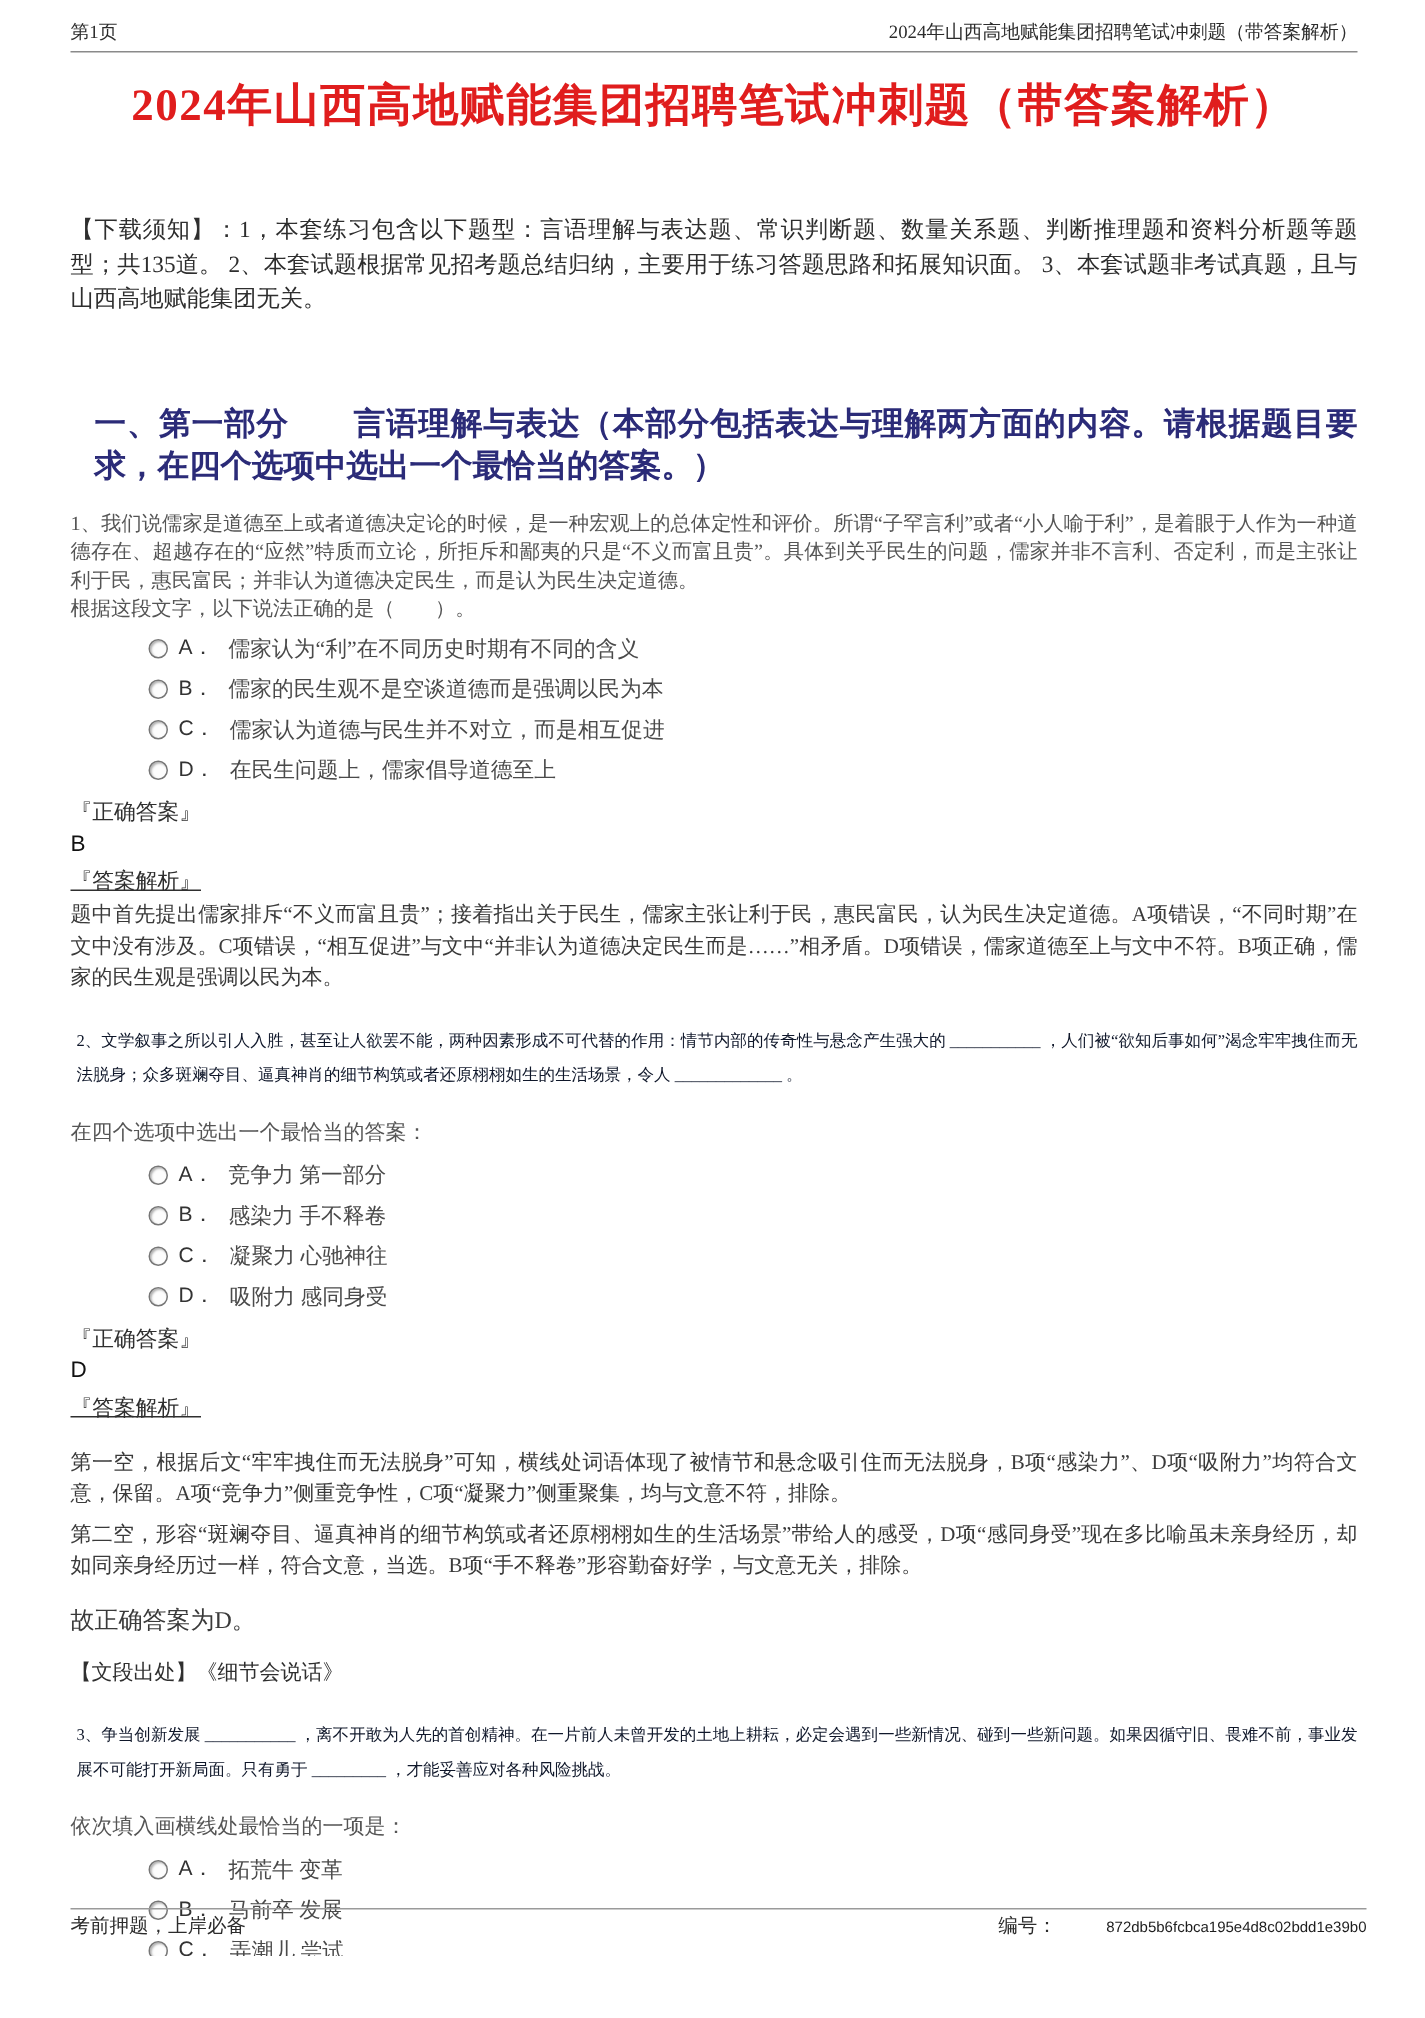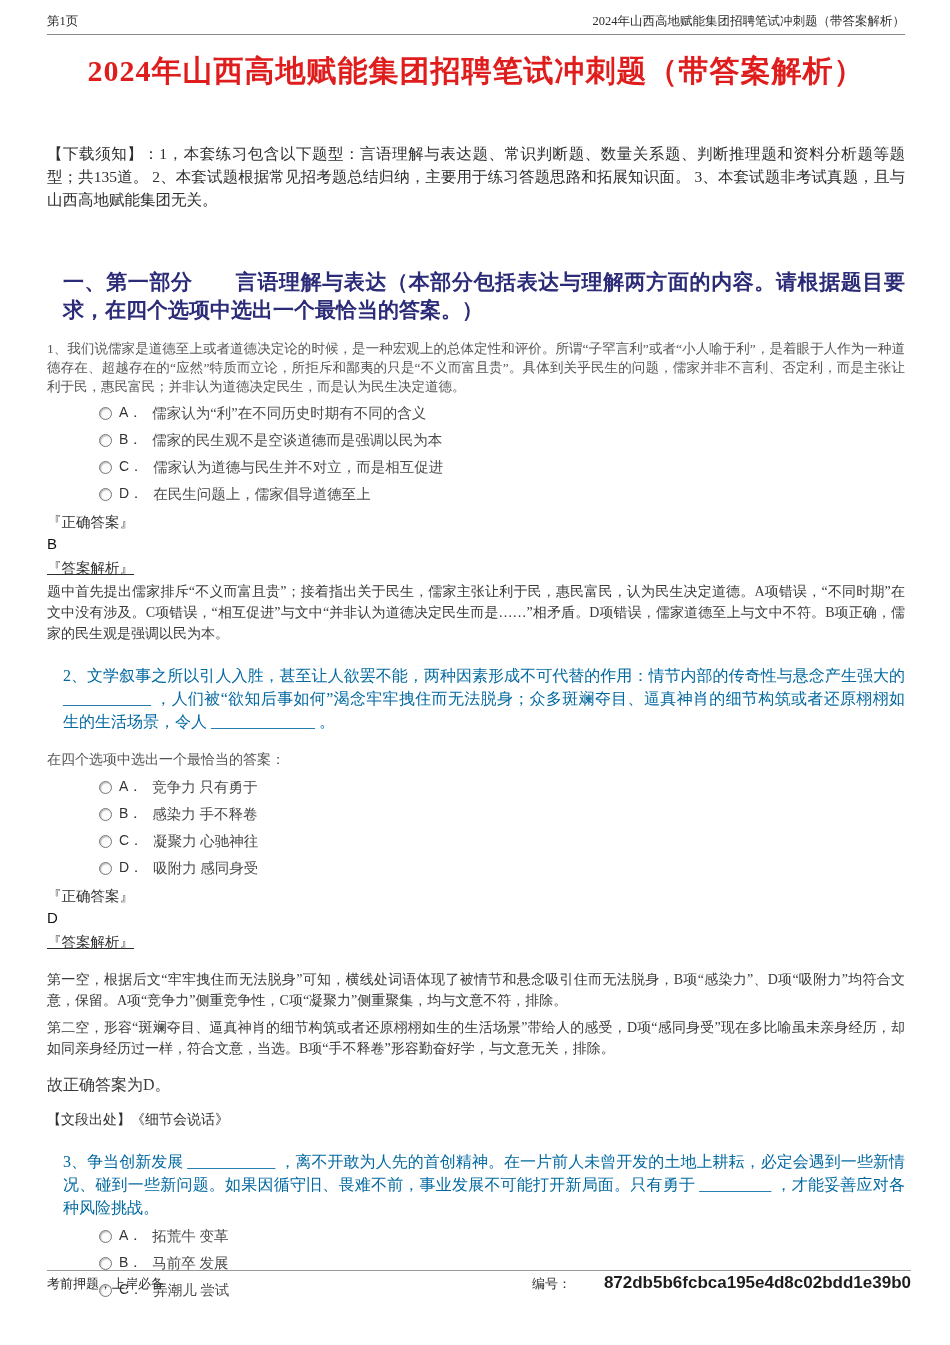--- a/index.html
+++ b/index.html
@@ -46,23 +46,23 @@
     color:#2b2b78;
     text-align:justify;
   }
   .stem{
     margin:15px 0 0 0;
     font-size:13.5px;line-height:19px;
     color:#555555;
     text-align:justify;
   }
   .stem2{
-    margin:20px 0 0 16px;
-    font-size:16px;line-height:23px;
-    color:#0369a1;
+    margin:20px 0 0 4px;
+    font-size:11px;line-height:23px;
+    color:#0f172a;
     text-align:justify;
   }
   .prompt{margin:0;font-size:13.5px;line-height:19px;color:#555555;}
   .prompt2{margin:17px 0 0 0;font-size:14px;line-height:20px;color:#555555;}
   .options{margin-top:9px;padding-left:52px;}
   .opt{
     display:flex;align-items:center;
     height:16px;margin-bottom:11px;
     cursor:default;
   }
@@ -105,21 +105,21 @@
     position:absolute;
     left:47px;right:39px;bottom:11px;
     border-top:1px solid #9a9a9a;
     padding-top:2px;
     display:flex;justify-content:space-between;align-items:flex-end;
     font-size:13px;color:#2c2c2c;
   }
   .serial-wrap{display:flex;align-items:baseline;gap:31px;}
   .serial-code{
     font-family:"Liberation Sans","DejaVu Sans",sans-serif;
-    font-size:17px;font-weight:bold;color:#1d1d1d;
+    font-size:10px;font-weight:normal;color:#1d1d1d;
     margin-left:2px;
   }
 </style>
 </head>
 <body>
 
 <div class="page">
 
   <div class="hdr">
     <span>第1页</span>
@@ -127,20 +127,21 @@
   </div>
 
   <h1 class="doc-title">2024年山西高地赋能集团招聘笔试冲刺题（带答案解析）</h1>
 
   <p class="notice">【下载须知】：1，本套练习包含以下题型：言语理解与表达题、常识判断题、数量关系题、判断推理题和资料分析题等题型；共135道。 2、本套试题根据常见招考题总结归纳，主要用于练习答题思路和拓展知识面。 3、本套试题非考试真题，且与山西高地赋能集团无关。</p>
 
   <h2 class="section-h">一、第一部分　　言语理解与表达（本部分包括表达与理解两方面的内容。请根据题目要求，在四个选项中选出一个最恰当的答案。）</h2>
 
   <div>
     <p class="stem">1、我们说儒家是道德至上或者道德决定论的时候，是一种宏观上的总体定性和评价。所谓“子罕言利”或者“小人喻于利”，是着眼于人作为一种道德存在、超越存在的“应然”特质而立论，所拒斥和鄙夷的只是“不义而富且贵”。具体到关乎民生的问题，儒家并非不言利、否定利，而是主张让利于民，惠民富民；并非认为道德决定民生，而是认为民生决定道德。</p>
+    <p class="prompt">根据这段文字，以下说法正确的是（　　）。</p>
     <div class="options">
       <div class="opt">
         <span class="radio"></span>
         <span class="opt-letter">A．</span>
         <span class="opt-text">儒家认为“利”在不同历史时期有不同的含义</span>
       </div>
       <div class="opt">
         <span class="radio"></span>
         <span class="opt-letter">B．</span>
         <span class="opt-text">儒家的民生观不是空谈道德而是强调以民为本</span>
@@ -162,21 +163,21 @@
     <p class="analysis">题中首先提出儒家排斥“不义而富且贵”；接着指出关于民生，儒家主张让利于民，惠民富民，认为民生决定道德。A项错误，“不同时期”在文中没有涉及。C项错误，“相互促进”与文中“并非认为道德决定民生而是……”相矛盾。D项错误，儒家道德至上与文中不符。B项正确，儒家的民生观是强调以民为本。</p>
   </div>
 
   <div>
     <p class="stem2">2、文学叙事之所以引人入胜，甚至让人欲罢不能，两种因素形成不可代替的作用：情节内部的传奇性与悬念产生强大的 ___________ ，人们被“欲知后事如何”渴念牢牢拽住而无法脱身；众多斑斓夺目、逼真神肖的细节构筑或者还原栩栩如生的生活场景，令人 _____________ 。</p>
     <p class="prompt2">在四个选项中选出一个最恰当的答案：</p>
     <div class="options">
       <div class="opt">
         <span class="radio"></span>
         <span class="opt-letter">A．</span>
-        <span class="opt-text">竞争力 只有勇于</span>
+        <span class="opt-text">竞争力 第一部分</span>
       </div>
       <div class="opt">
         <span class="radio"></span>
         <span class="opt-letter">B．</span>
         <span class="opt-text">感染力 手不释卷</span>
       </div>
       <div class="opt">
         <span class="radio"></span>
         <span class="opt-letter">C．</span>
         <span class="opt-text">凝聚力 心驰神往</span>
@@ -191,20 +192,21 @@
     <p class="ans-value">D</p>
     <p class="ans-label second">『答案解析』</p>
     <p class="analysis gap">第一空，根据后文“牢牢拽住而无法脱身”可知，横线处词语体现了被情节和悬念吸引住而无法脱身，B项“感染力”、D项“吸附力”均符合文意，保留。A项“竞争力”侧重竞争性，C项“凝聚力”侧重聚集，均与文意不符，排除。</p>
     <p class="analysis gap2">第二空，形容“斑斓夺目、逼真神肖的细节构筑或者还原栩栩如生的生活场景”带给人的感受，D项“感同身受”现在多比喻虽未亲身经历，却如同亲身经历过一样，符合文意，当选。B项“手不释卷”形容勤奋好学，与文意无关，排除。</p>
     <p class="conclusion">故正确答案为D。</p>
     <p class="source">【文段出处】《细节会说话》</p>
   </div>
 
   <div>
     <p class="stem2">3、争当创新发展 ___________ ，离不开敢为人先的首创精神。在一片前人未曾开发的土地上耕耘，必定会遇到一些新情况、碰到一些新问题。如果因循守旧、畏难不前，事业发展不可能打开新局面。只有勇于 _________ ，才能妥善应对各种风险挑战。</p>
+    <p class="prompt2">依次填入画横线处最恰当的一项是：</p>
     <div class="options">
       <div class="opt">
         <span class="radio"></span>
         <span class="opt-letter">A．</span>
         <span class="opt-text">拓荒牛 变革</span>
       </div>
       <div class="opt">
         <span class="radio"></span>
         <span class="opt-letter">B．</span>
         <span class="opt-text">马前卒 发展</span>

